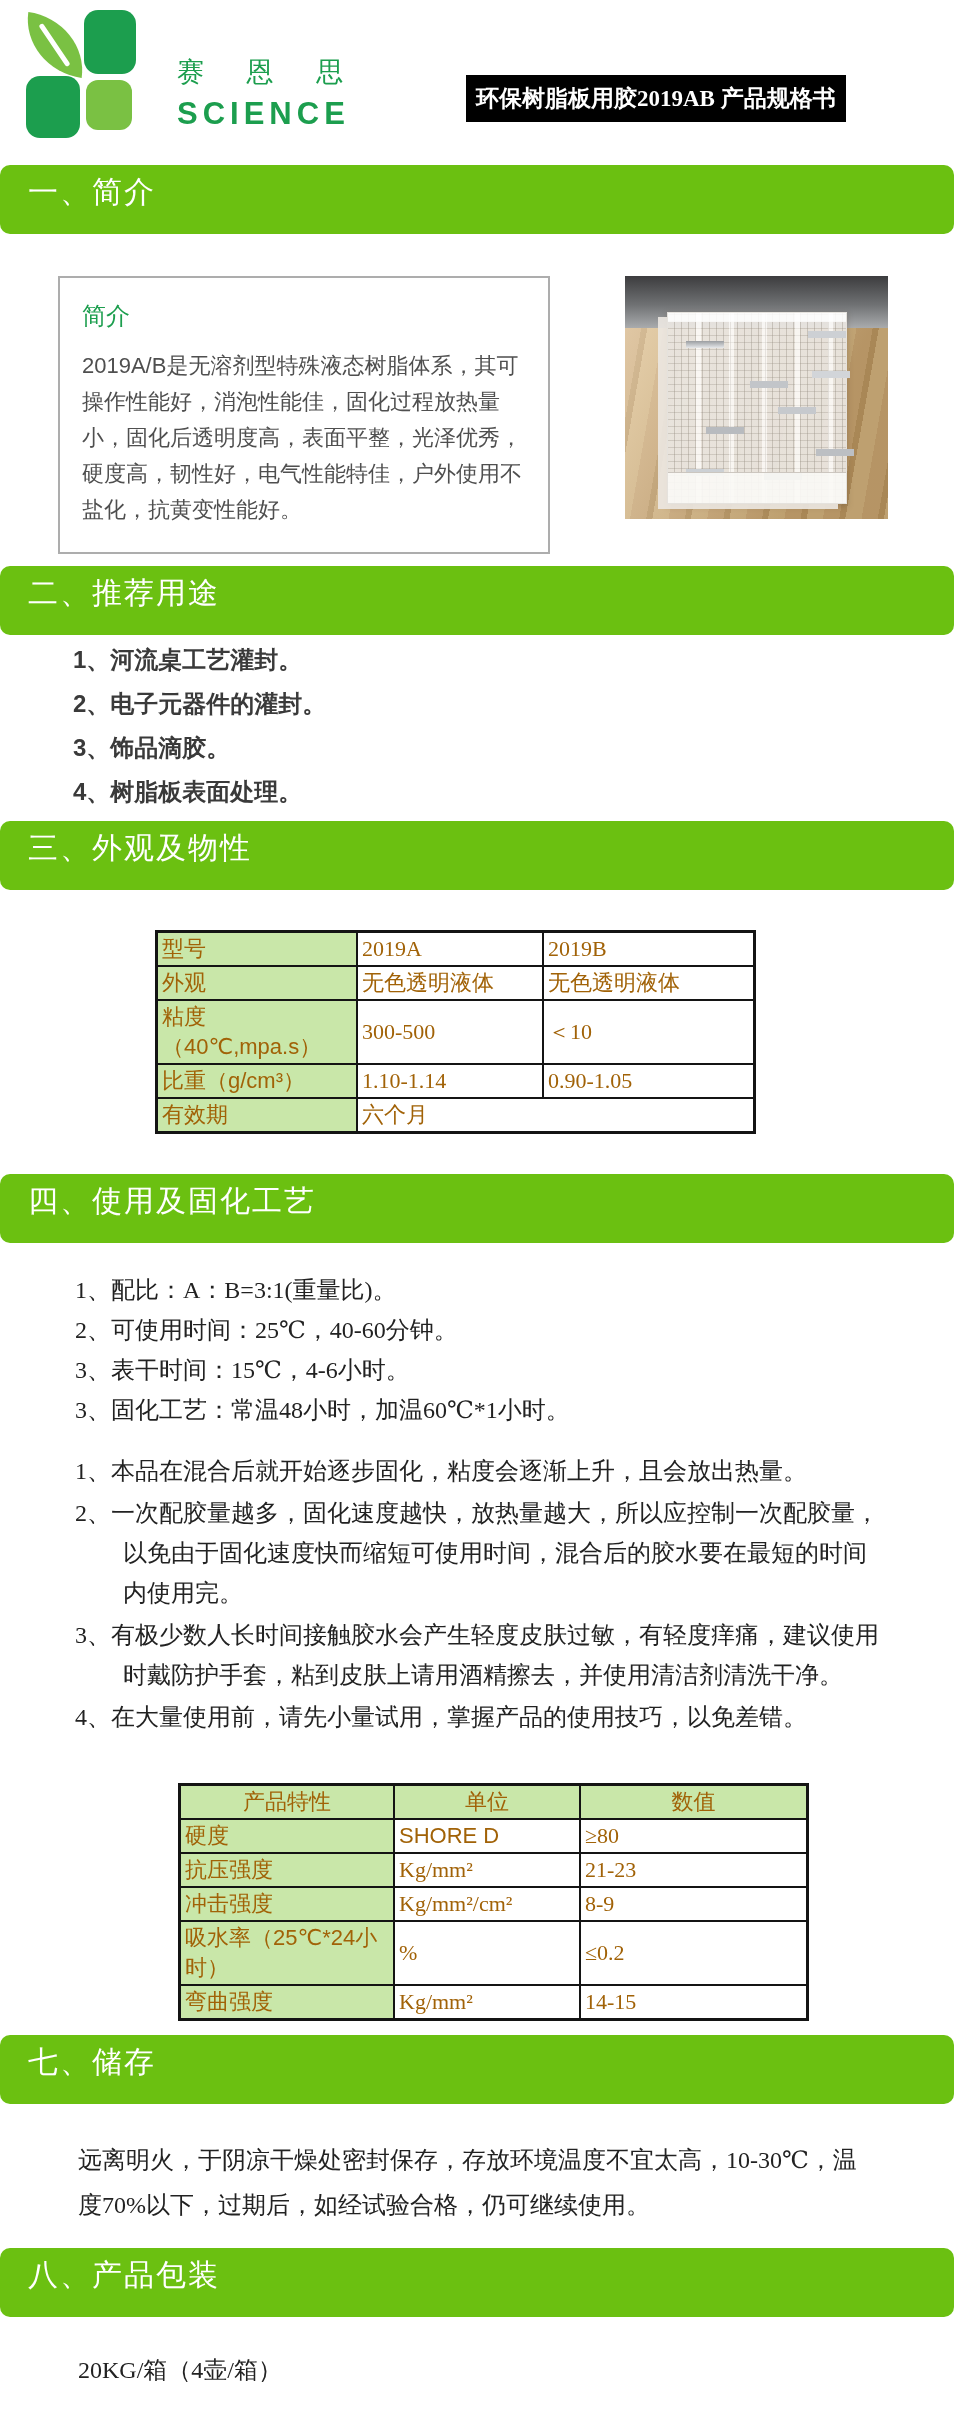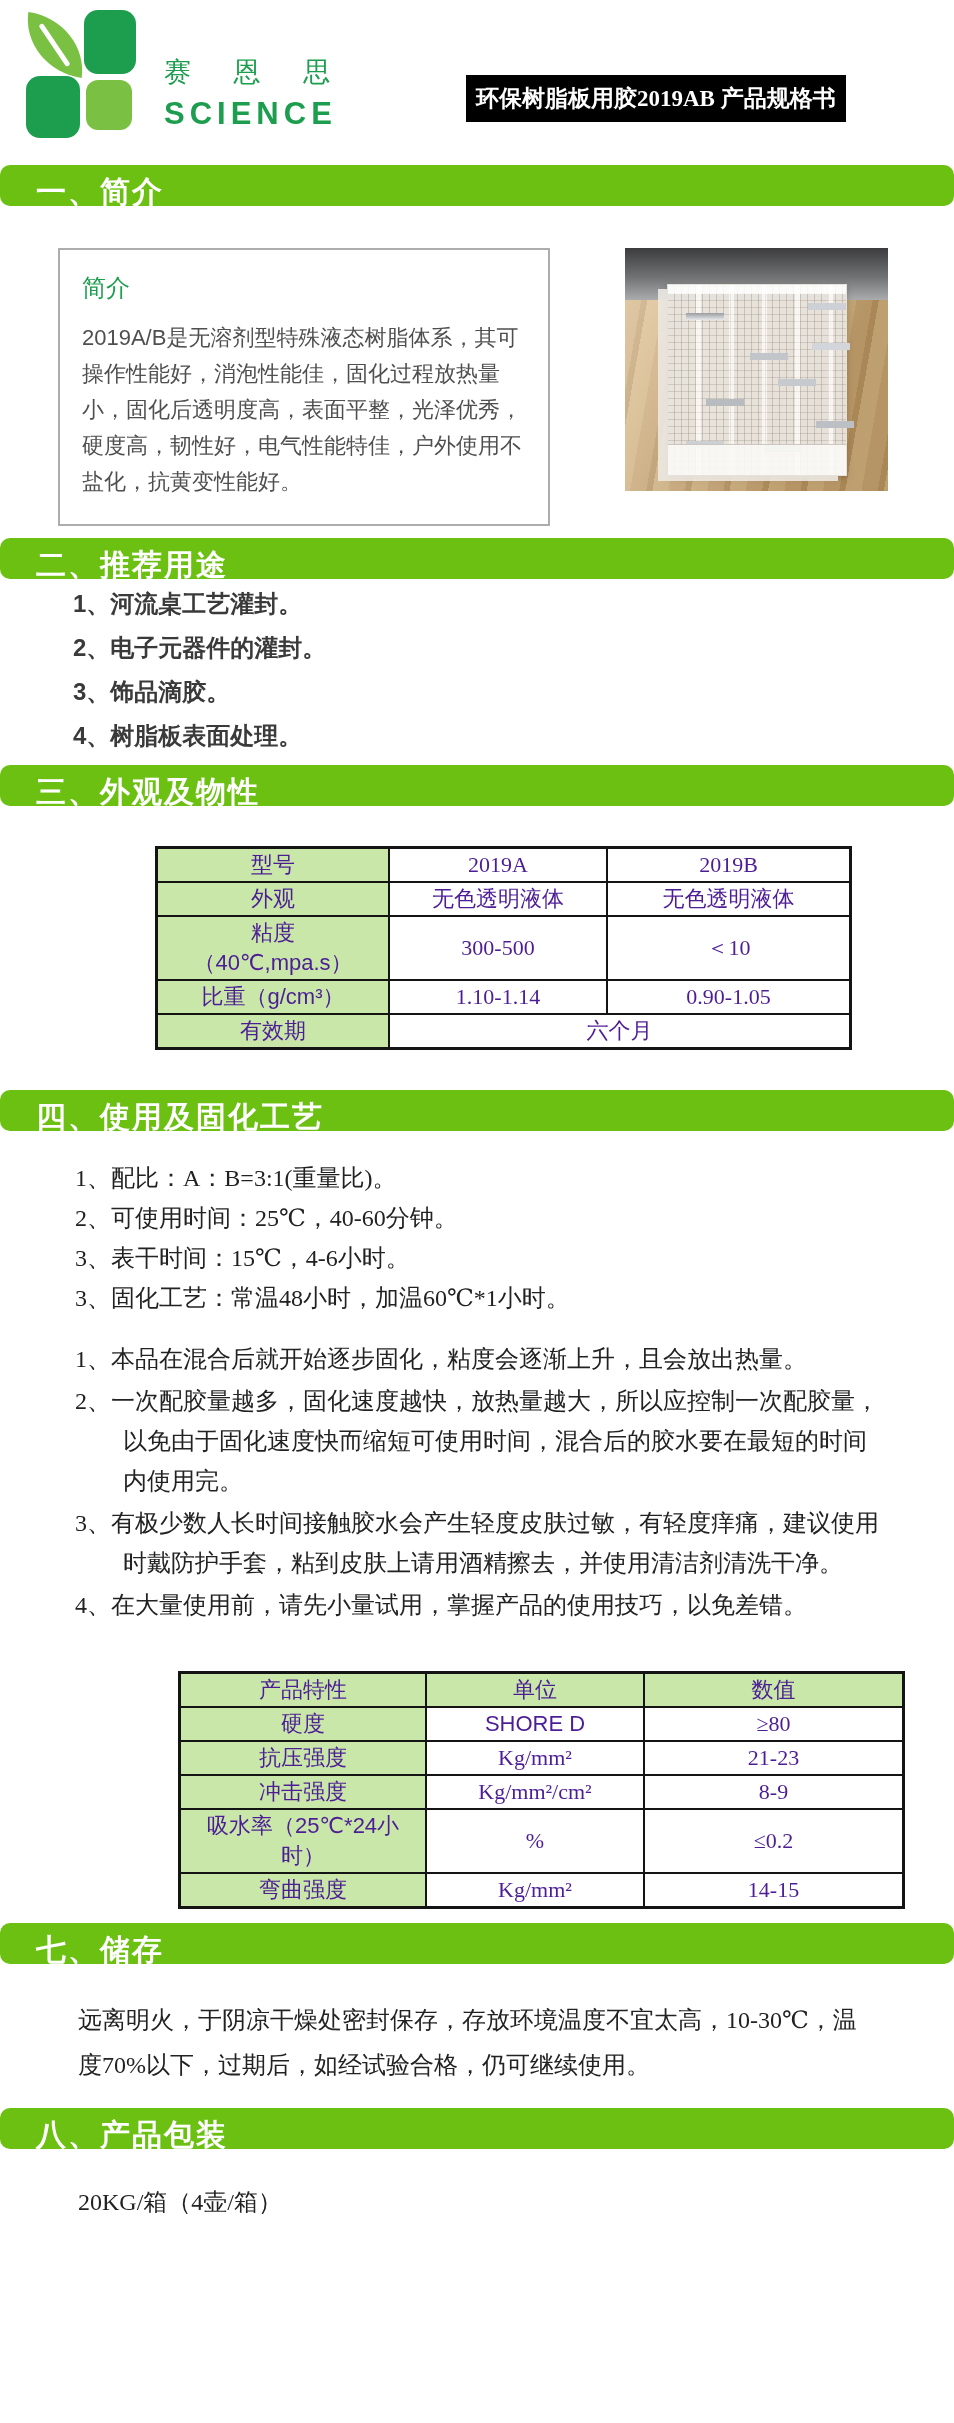--- a/index.html
+++ b/index.html
@@ -1,21 +1,21 @@
 <!DOCTYPE html>
 <html style="--bar-green: #6bc011; --logo-dark-green: #1c9e4e; --logo-light-green: #7ac143; --table-label-green: #c9e7a9; --title-box-bg: #000000; --title-box-text: #ffffff;"><head>
 <meta charset="utf-8">
 <style>
   html,body{margin:0;padding:0;background:#fff;}
   .page{width:954px;background:#fff;padding-bottom:37px;overflow:hidden;
         font-family:"Liberation Sans","DejaVu Sans",sans-serif;}
 
   
   .header{position:relative;height:150px;}
-  .logo{position:absolute;left:24px;top:10px;display:flex;gap:28px;}
+  .logo{position:absolute;left:24px;top:10px;display:flex;gap:41px;}
   .logo-mark{width:112px;height:130px;position:relative;}
   .leaf{position:absolute;left:0;top:6px;width:62px;height:58px;
         background:var(--logo-light-green,#7ac143);
         border-radius:0 100% 0 100%;transform:rotate(8deg);}
   .vein{position:absolute;left:28px;top:4px;width:5px;height:50px;background:#fff;
         border-radius:5px;transform:rotate(-42deg);display:block;}
   .sq{position:absolute;border-radius:14px;}
   .sq-tr{left:60px;top:0;width:52px;height:64px;background:var(--logo-dark-green,#1c9e4e);}
   .sq-bl{left:2px;top:66px;width:54px;height:62px;background:var(--logo-dark-green,#1c9e4e);}
   .sq-mid{left:62px;top:70px;width:46px;height:50px;background:var(--logo-light-green,#7ac143);border-radius:12px;}
@@ -23,23 +23,23 @@
   .logo-cn{font-family:"DejaVu Serif","Liberation Serif",serif;font-size:27px;
            letter-spacing:17px;color:var(--logo-dark-green,#1c9e4e);}
   .logo-en{font-size:31px;font-weight:bold;letter-spacing:5px;
            color:var(--logo-dark-green,#1c9e4e);margin-top:6px;}
   .doc-title{position:absolute;left:466px;top:75px;height:47px;line-height:47px;
              background:var(--title-box-bg,#000);color:var(--title-box-text,#fff);
              padding:0 10px;font-size:23px;white-space:nowrap;
              font-family:"Liberation Serif","DejaVu Serif",serif;font-weight:bold;}
 
   
-  .sec-bar{height:41px;line-height:53px;background:var(--bar-green,#6bc011);
-           border-radius:10px;color:#fff;font-weight:bold;font-size:30px;
-           letter-spacing:2px;padding-left:36px;box-sizing:border-box;}
+  .sec-bar{height:69px;line-height:53px;background:var(--bar-green,#6bc011);
+           border-radius:10px;color:#fff;font-weight:normal;font-size:30px;
+           letter-spacing:2px;padding-left:28px;box-sizing:border-box;}
   .bar1{margin-top:15px;}
   .bar2{margin-top:12px;}
   .bar3{margin-top:5px;}
   .bar4{margin-top:40px;}
   .bar5{margin-top:8px;}
   .bar6{margin-top:30px;}
   .bar7{margin-top:14px;}
   .bar8{margin-top:20px;}
 
   
@@ -81,22 +81,22 @@
   .s4-list li{font-size:24px;line-height:26px;color:#222;margin-bottom:14px;}
   .s5-list{margin:28px 0 0 75px;width:815px;}
   .s5-list li{font-size:24px;line-height:40px;color:#222;
               padding-left:2em;text-indent:-2em;margin-bottom:2px;}
   .s7-text{margin:34px 0 0 78px;width:800px;font-size:24px;line-height:45px;color:#222;}
   .s8-text{margin:38px 0 0 78px;font-size:24px;line-height:30px;color:#222;}
 
   
   table{border-collapse:collapse;table-layout:fixed;}
   .tbl{border:3px solid #141414;}
-  .tbl td,.tbl th{border:2px solid #141414;height:30px;padding:1px 20px;
-                  text-align:center;font-size:22px;font-weight:normal;color:#4c1d95;}
+  .tbl td,.tbl th{border:2px solid #141414;height:30px;padding:1px 4px;
+                  font-size:22px;font-weight:normal;color:#a16207;}
   .lbl{background:var(--table-label-green,#c9e7a9);}
   .val{font-family:"Liberation Serif","DejaVu Serif",serif;}
   .tbl1{margin:40px 0 0 155px;width:567px;}
   .tbl1 .c1{width:190px;} .tbl1 .c2{width:176px;} .tbl1 .c3{width:201px;}
   .tbl2{margin:46px 0 0 178px;width:597px;border-radius:14px;}
   .tbl2 .c1{width:204px;} .tbl2 .c2{width:176px;} .tbl2 .c3{width:217px;}
 </style>
 </head>
 <body>
 

